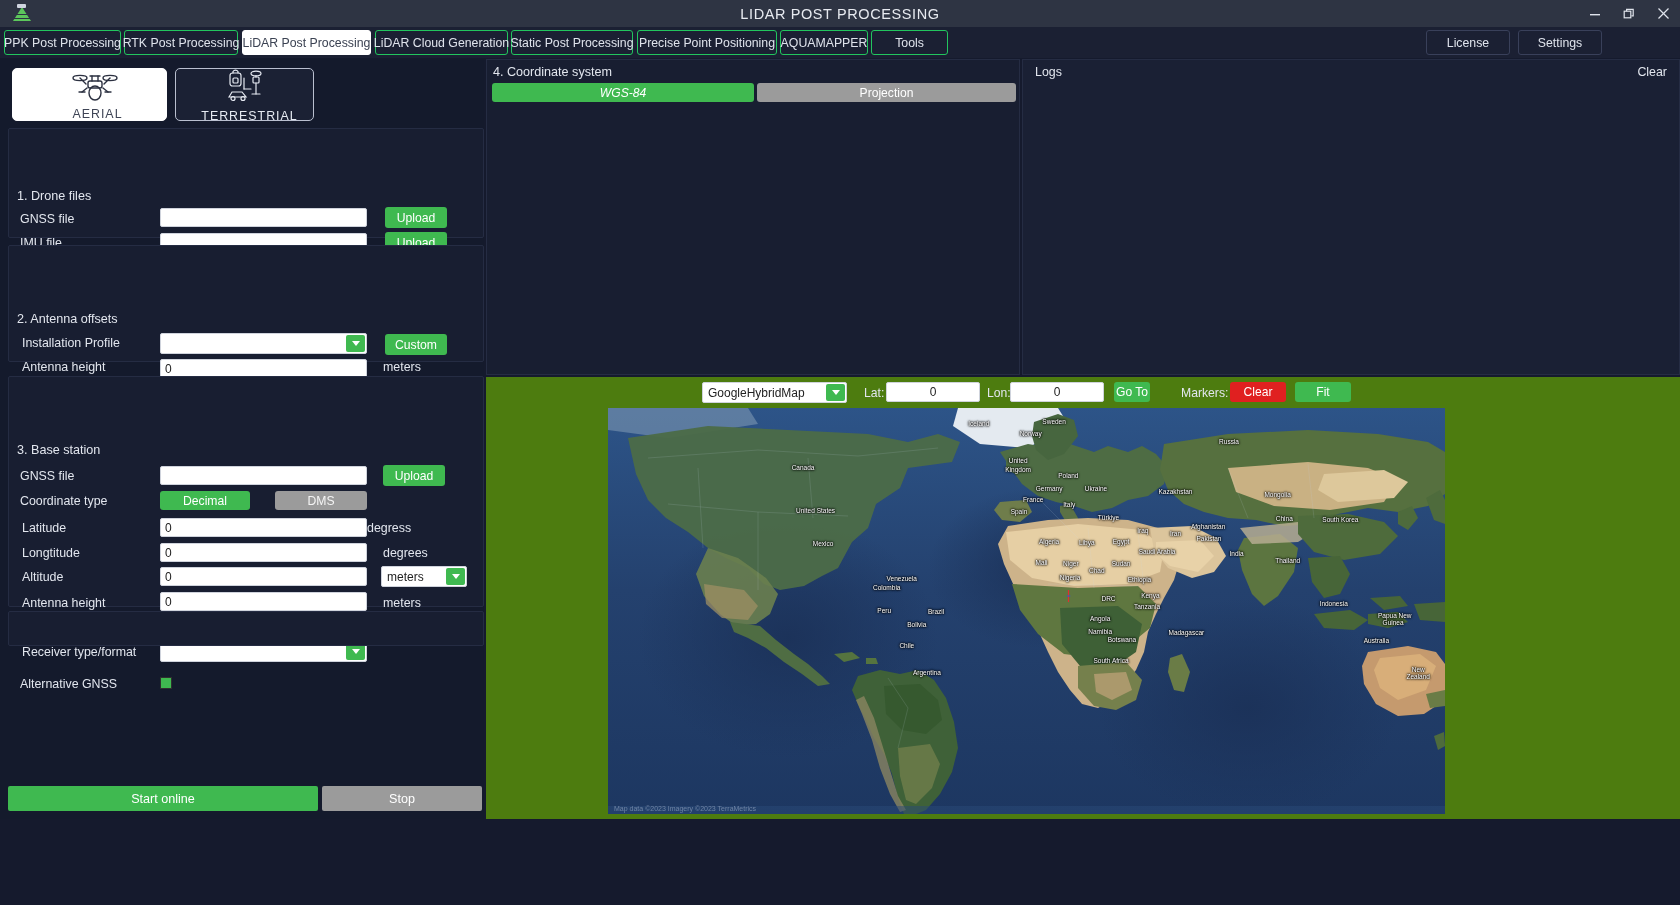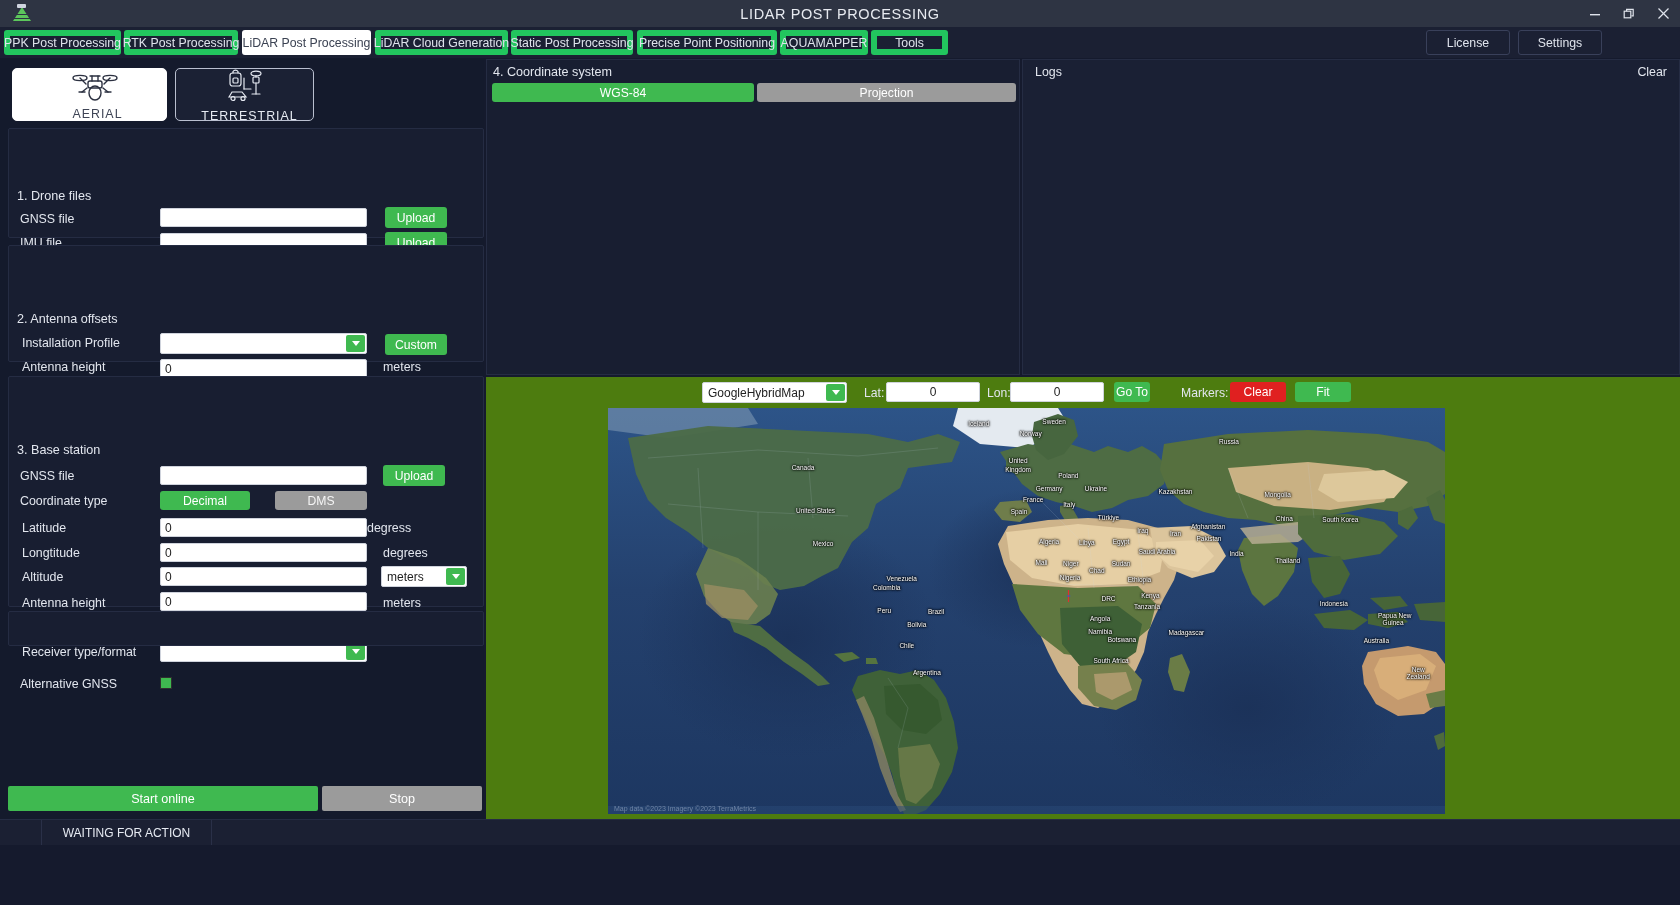--- a/index.html
+++ b/index.html
@@ -56,21 +56,21 @@
   }
   .wbtn svg { display: block; }
 
   
   .tabbar {
     position: absolute; left: 0; top: 27px; width: 1680px; height: 31px;
     background: #1b2033;
   }
   .tab {
     position: absolute; top: 3px; height: 25px;
-    border: 6px solid #22c55e;
+    border: 1px solid #22c55e;
     border-radius: 3px;
     background: #1b2033;
     color: #dfe3ec;
     font-size: 12.3px;
     display: flex; align-items: center; justify-content: center;
     white-space: nowrap;
     cursor: default;
   }
   .tab.active {
     background: #ffffff; color: #3b4252; border-color: #ffffff;
@@ -437,21 +437,21 @@
     <div class="panel-section" style="top:552px; height:35px;"></div>
     <div class="row-label" style="left:20px; top:618px;">Alternative GNSS</div>
     <div class="checkbox" style="left:160px; top:618px;"></div>
 
     <div class="bigbtn green" style="left:8px;   top:727px; width:310px;">Start online</div>
     <div class="bigbtn gray" style="left:322px; top:727px; width:160px;">Stop</div>
   </div>
 
   <div class="coordpanel">
     <div class="section-title" style="left:6px; top:5px;">4. Coordinate system</div>
-    <div class="cs-btn green" style="left:5px;   top:23px; width:262px;">WGS-84</div>
+    <div class="cs-btn green" style="left:5px;   top:23px; width:262px;font-style:italic;">WGS-84</div>
     <div class="cs-btn gray" style="left:270px; top:23px; width:259px;">Projection</div>
   </div>
 
   <div class="logspanel">
     <div class="logs-title">Logs</div>
     <div class="logs-clear">Clear</div>
     <div style="position:absolute; left:0; top:22px; right:0; bottom:0; overflow:auto;"></div>
   </div>
 
   <div class="maparea">
@@ -661,19 +661,14 @@
           <div class="maplabel" style="left: 91.8%; top: 57.1%;">Australia</div>
           <div class="maplabel" style="left: 60.1%; top: 62.1%;">South Africa</div>
           <div class="maplabel" style="left: 38.1%; top: 65.1%;">Argentina</div>
           <div class="maplabel" style="left: 96.8%; top: 64.3%;">New</div>
           <div class="maplabel" style="left: 96.8%; top: 66%;">Zealand</div>
         </div>
       <div class="attribution">Map data ©2023  Imagery ©2023 TerraMetrics</div>
     </div>
   </div>
 
-  <div class="statusbar">
-    <div class="statuscell" style="left:0px;   width:42px;"></div>
-    <div class="statuscell" style="left:42px;  width:170px;">WAITING FOR ACTION</div>
-    <div class="statuscell" style="left:212px; width:1468px; border-right:none;"></div>
-  </div>
 
 </div>
 
 </body></html>

